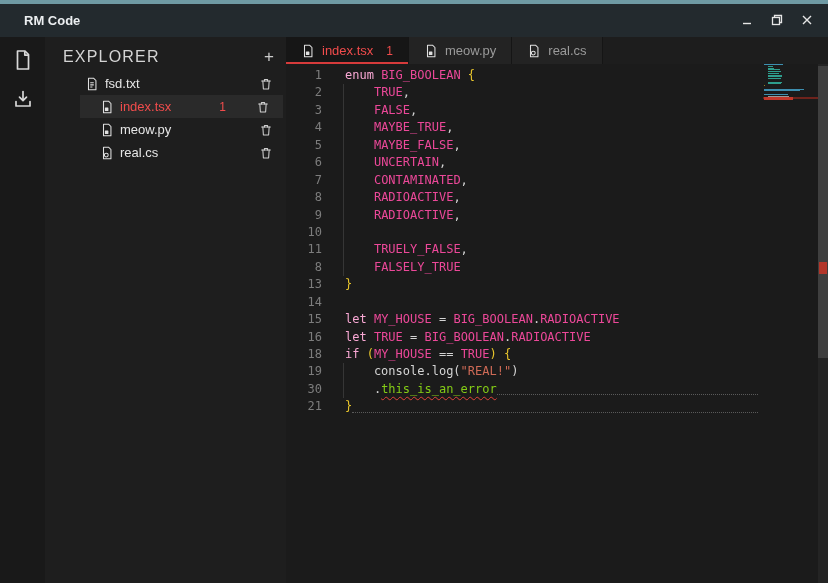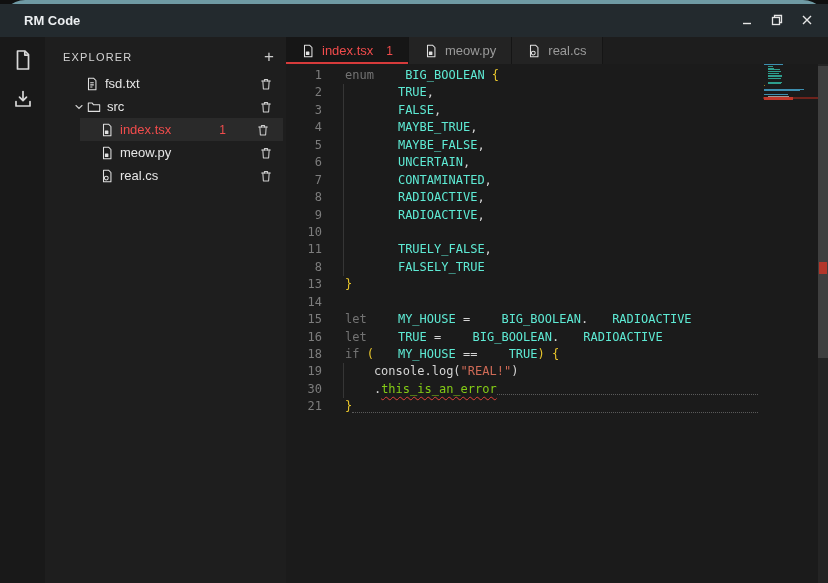--- a/index.html
+++ b/index.html
@@ -1,19 +1,19 @@
 <!DOCTYPE html>
 <html><head>
 <meta charset="utf-8">
 <style>
   * { margin:0; padding:0; box-sizing:border-box; }
   html,body { width:828px; height:583px; background:#101010; overflow:hidden;
               font-family:"Liberation Sans", sans-serif; }
   .window { position:absolute; inset:0; display:flex; flex-direction:column;
-            border-top:4px solid #6f9aa4; background:#1b1b1b;border-radius:25px; }
+            border-top:4px solid #6f9aa4; background:#1b1b1b; }
 
   
   .titlebar { height:33px; background:#232a2e; display:flex; align-items:center; flex:none; }
   .title { margin-left:24px; font-size:13px; font-weight:bold; color:#eceff1; }
   .controls { margin-left:auto; display:flex; align-items:center; gap:16px; margin-right:14px; }
   .ctrl { width:14px; height:14px; display:flex; align-items:center; justify-content:center;
           color:#e6e6e6; cursor:pointer; }
   .ctrl svg { width:12px; height:12px; }
 
   
@@ -21,21 +21,21 @@
 
   .activitybar { width:45px; background:#191919; flex:none; display:flex; flex-direction:column;
                  align-items:center; padding-top:11px; gap:15px; }
   .act-icon { width:24px; height:24px; color:#d8d8d8; cursor:pointer; }
   .act-icon svg { width:24px; height:24px; }
 
   
   .sidebar { width:241px; background:#1e1e1e; flex:none; display:flex; flex-direction:column; }
   .sb-header { height:27px; margin-top:6px; display:flex; align-items:center;
                padding-left:18px; padding-right:12px; }
-  .sb-title { font-size:11px; letter-spacing:1.2px; color:#d4d4d4; }
+  .sb-title { font-size:16px; letter-spacing:1.2px; color:#d4d4d4; }
   .sb-plus { margin-left:auto; font-size:17px; line-height:17px; color:#cccccc; cursor:pointer; }
   .filelist { margin-top:2px; }
   .frow { height:23px; display:flex; align-items:center; font-size:13px; color:#e6e6e6; cursor:pointer; }
   .frow .ficon { width:14px; height:14px; flex:none; color:#e0e0e0; margin-right:6px; }
   .frow .ficon svg { width:14px; height:14px; display:block; }
   .frow .chev { width:12px; height:12px; color:#cccccc; margin-right:2px; flex:none; }
   .frow .chev svg { width:12px; height:12px; display:block; }
   .frow.sel { background:#2a2a2a; color:#f14c4c; }
   .frow .fbadge { color:#f14c4c; font-size:12px; margin-left:auto; margin-right:30px; }
   .frow .trash { width:14px; height:14px; color:#d0d0d0; flex:none; margin-left:auto; margin-right:13px; cursor:pointer; }
@@ -54,22 +54,22 @@
 
   .editor { flex:1; position:relative; padding-top:3px;
             font-family:"DejaVu Sans Mono", monospace; font-size:12px; }
   .line { display:flex; height:17.45px; line-height:17.45px; }
   .ln { width:36px; text-align:right; color:#7d7d7d; flex:none; }
   .code { margin-left:23px; white-space:pre; position:relative; color:#d4d4d4; }
   .line.guide .code::before { content:""; position:absolute; left:-2px; top:0; bottom:0;
                               border-left:1px solid #363636; }
   .trail { flex:1; align-self:flex-end; margin-bottom:3px; margin-right:70px;
            border-bottom:1px dotted #5a5a5a; }
-  .tk-kw { color:#737373; }
-  .tk-ty { color:#5eead4;margin-left:24px; }
+  .tk-kw { color:#f9a8d4; }
+  .tk-ty { color:#ec4899; }
   .tk-br { color:#e9c62c; }
   .tk-st { color:#ce6a56; }
   .tk-pl { color:#d4d4d4; }
   .tk-er { color:#84cc16; text-decoration:underline; text-decoration-style:wavy;
            text-decoration-color:#e0443a; text-decoration-thickness:1px; text-underline-offset:3px; }
 
   
   .minimap { position:absolute; left:476px; top:0; width:56px; height:110px; }
   .mmbar { position:absolute; height:1.2px; }
   .mm-errline { position:absolute; top:33px; left:1px; right:0; height:2.4px; background:#6e231c; }
@@ -132,40 +132,20 @@
       </div>
       <div class="filelist" id="filelist">
           <div class="frow" style="padding-left: 40px;">
             <span class="ficon">
               <svg viewBox="0 0 16 16" fill="none" stroke="currentColor" stroke-width="1.2" stroke-linejoin="round">
                 <path d="M4 1.5h6l2.5 2.5v10.5H4z"></path>
                 <path d="M6 6.5h4M6 9h4M6 11.5h2.5"></path>
               </svg>
             </span>
             <span>fsd.txt</span>
-            <span class="trash">
-              <svg viewBox="0 0 16 16" fill="none" stroke="currentColor" stroke-width="1.2" stroke-linecap="round" stroke-linejoin="round">
-                <path d="M3 4.5h10"></path>
-                <path d="M6.2 4.5V2.8h3.6v1.7"></path>
-                <path d="M4.4 4.5l.6 9.2h6l.6-9.2"></path>
-              </svg>
-            </span>
-          </div>
-          <div class="frow" style="padding-left: 28px;">
-            <span class="chev">
-              <svg viewBox="0 0 16 16" fill="none" stroke="currentColor" stroke-width="1.5" stroke-linecap="round">
-                <path d="M4 6l4 4 4-4"></path>
-              </svg>
-            </span>
-            <span class="ficon">
-              <svg viewBox="0 0 16 16" fill="none" stroke="currentColor" stroke-width="1.2" stroke-linejoin="round">
-                <path d="M1.5 3.5h4.5l1.5 2h7v7.5h-13z"></path>
-              </svg>
-            </span>
-            <span>src</span>
             <span class="trash">
               <svg viewBox="0 0 16 16" fill="none" stroke="currentColor" stroke-width="1.2" stroke-linecap="round" stroke-linejoin="round">
                 <path d="M3 4.5h10"></path>
                 <path d="M6.2 4.5V2.8h3.6v1.7"></path>
                 <path d="M4.4 4.5l.6 9.2h6l.6-9.2"></path>
               </svg>
             </span>
           </div>
           <div class="frow sel" style="margin-left: 35px; margin-right: 3px; padding-left: 20px;">
             <span class="ficon">

